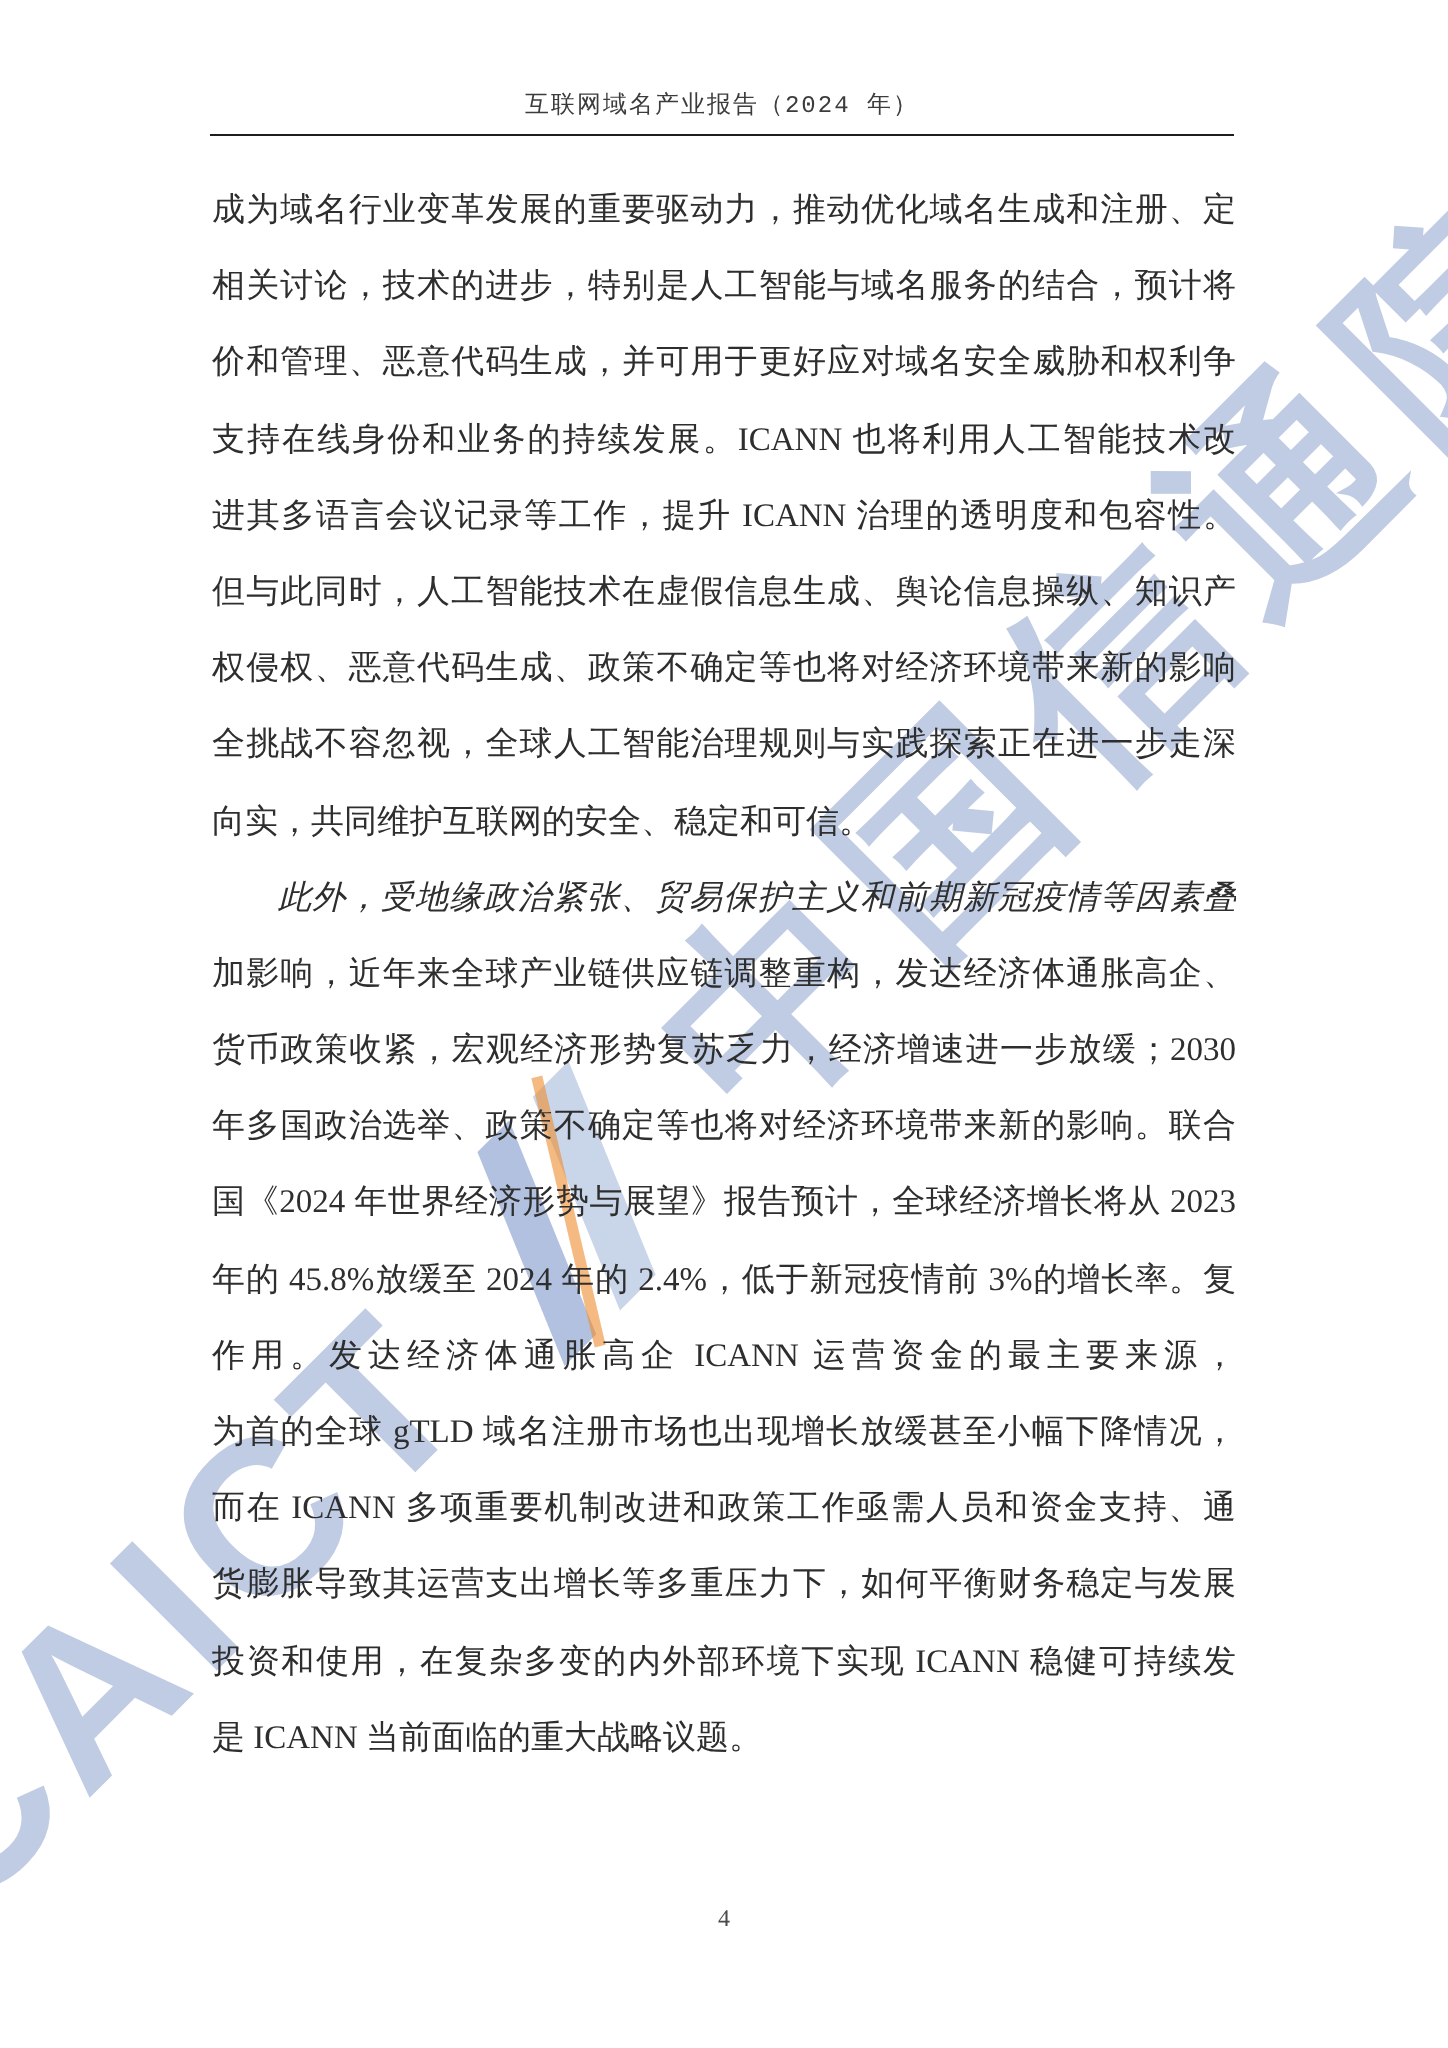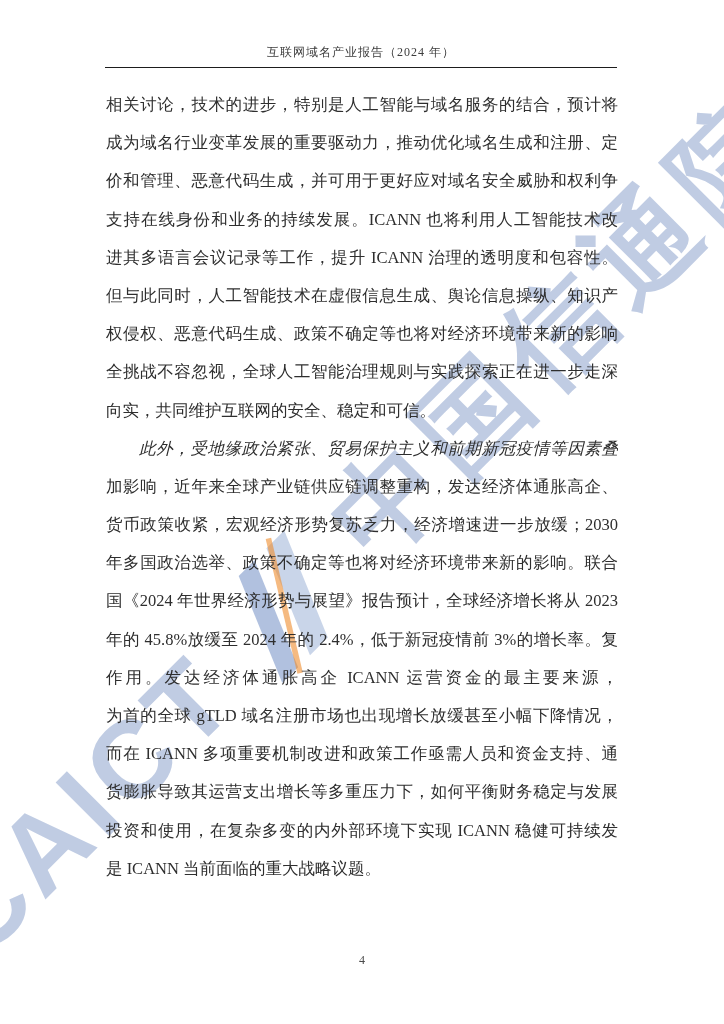--- a/index.html
+++ b/index.html
@@ -46,20 +46,21 @@
     color: rgba(104, 134, 189, 0.42);
   }
 
   
   .header {
     position: absolute;
     top: 44px;
     left: 105px;
     width: 512px;
     z-index: 1;
+    font-family: Liberation Mono, monospace;
   }
   .header-title {
     text-align: center;
     font-size: 12px;
     letter-spacing: 1px;
     color: #3c3c3c;
   }
   .header-rule {
     margin-top: 6px;
     height: 1px;
@@ -113,22 +114,22 @@
     <span class="wm-cn">中国信通院</span>
   </div>
 
   <div class="header">
     <div class="header-title">互联网域名产业报告（2024 年）</div>
     <div class="header-rule"></div>
   </div>
 
   <div class="body-text">
     <div class="para">
+      <div class="line">成为域名行业变革发展的重要驱动力，推动优化域名生成和注册、定</div>
       <div class="line">相关讨论，技术的进步，特别是人工智能与域名服务的结合，预计将</div>
-      <div class="line">成为域名行业变革发展的重要驱动力，推动优化域名生成和注册、定</div>
       <div class="line">价和管理、恶意代码生成，并可用于更好应对域名安全威胁和权利争议，</div>
       <div class="line">支持在线身份和业务的持续发展。ICANN 也将利用人工智能技术改</div>
       <div class="line">进其多语言会议记录等工作，提升 ICANN 治理的透明度和包容性。</div>
       <div class="line">但与此同时，人工智能技术在虚假信息生成、舆论信息操纵、知识产</div>
       <div class="line">权侵权、恶意代码生成、政策不确定等也将对经济环境带来新的影响</div>
       <div class="line">全挑战不容忽视，全球人工智能治理规则与实践探索正在进一步走深</div>
       <div class="line last">向实，共同维护互联网的安全、稳定和可信。</div>
     </div>
     <div class="para">
       <div class="line indent">此外，受地缘政治紧张、贸易保护主义和前期新冠疫情等因素叠</div>

